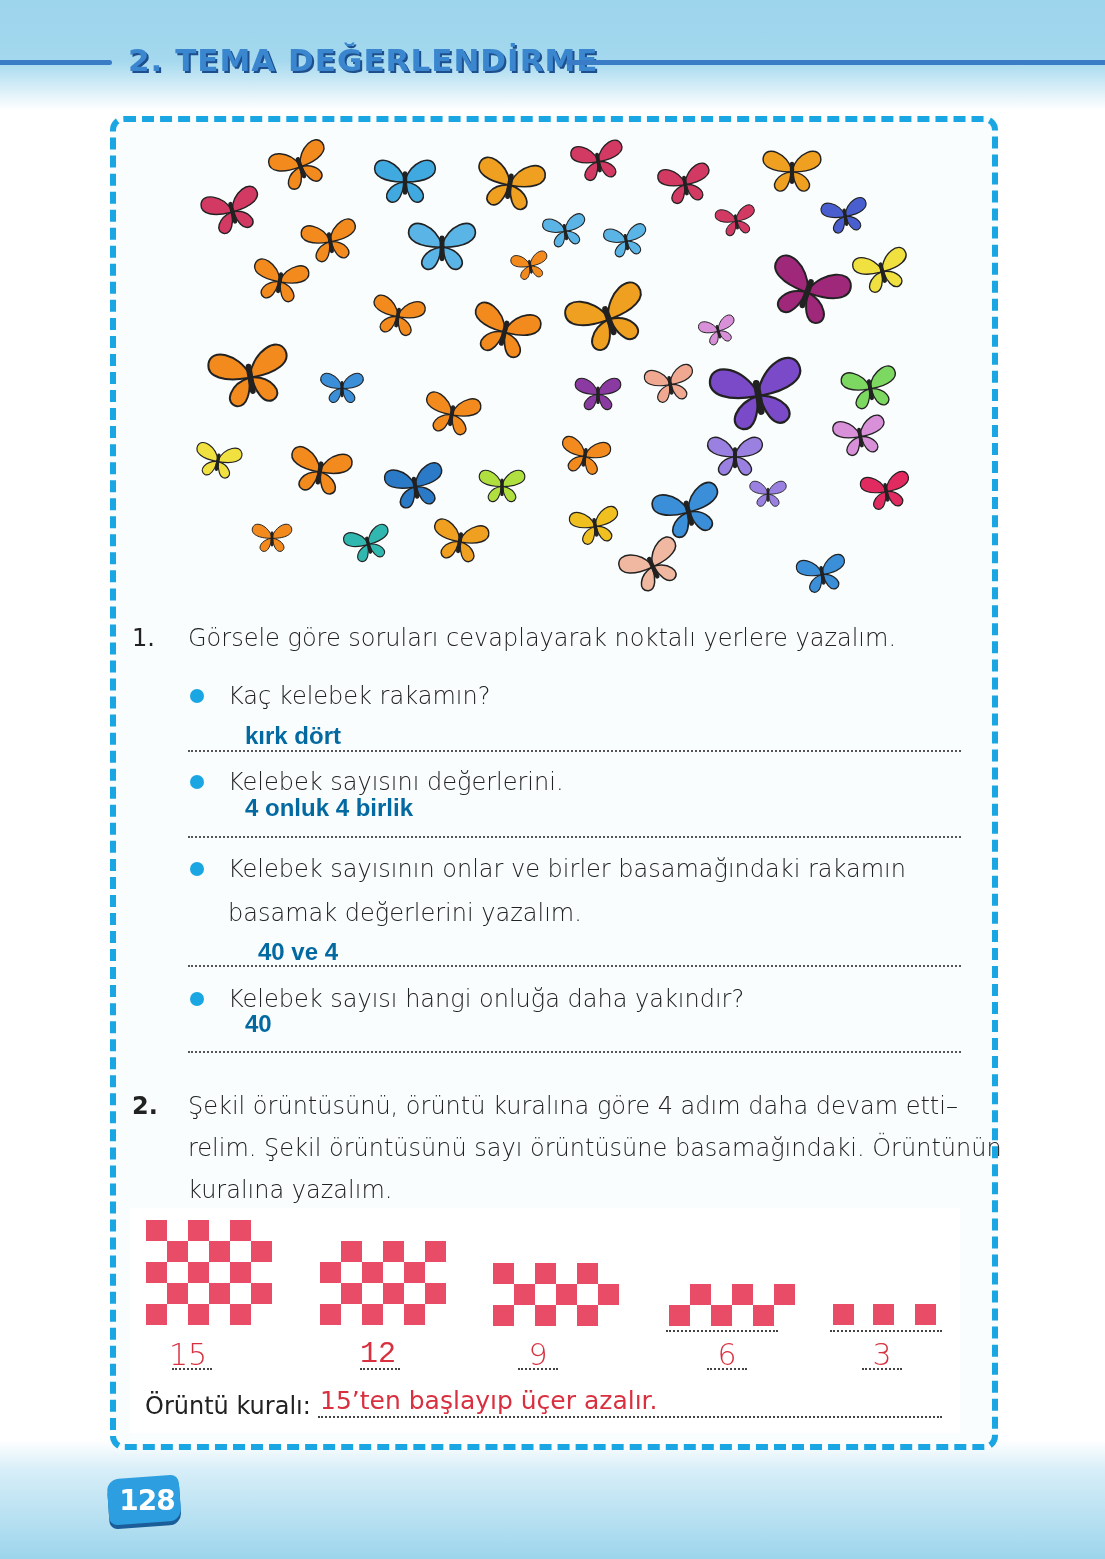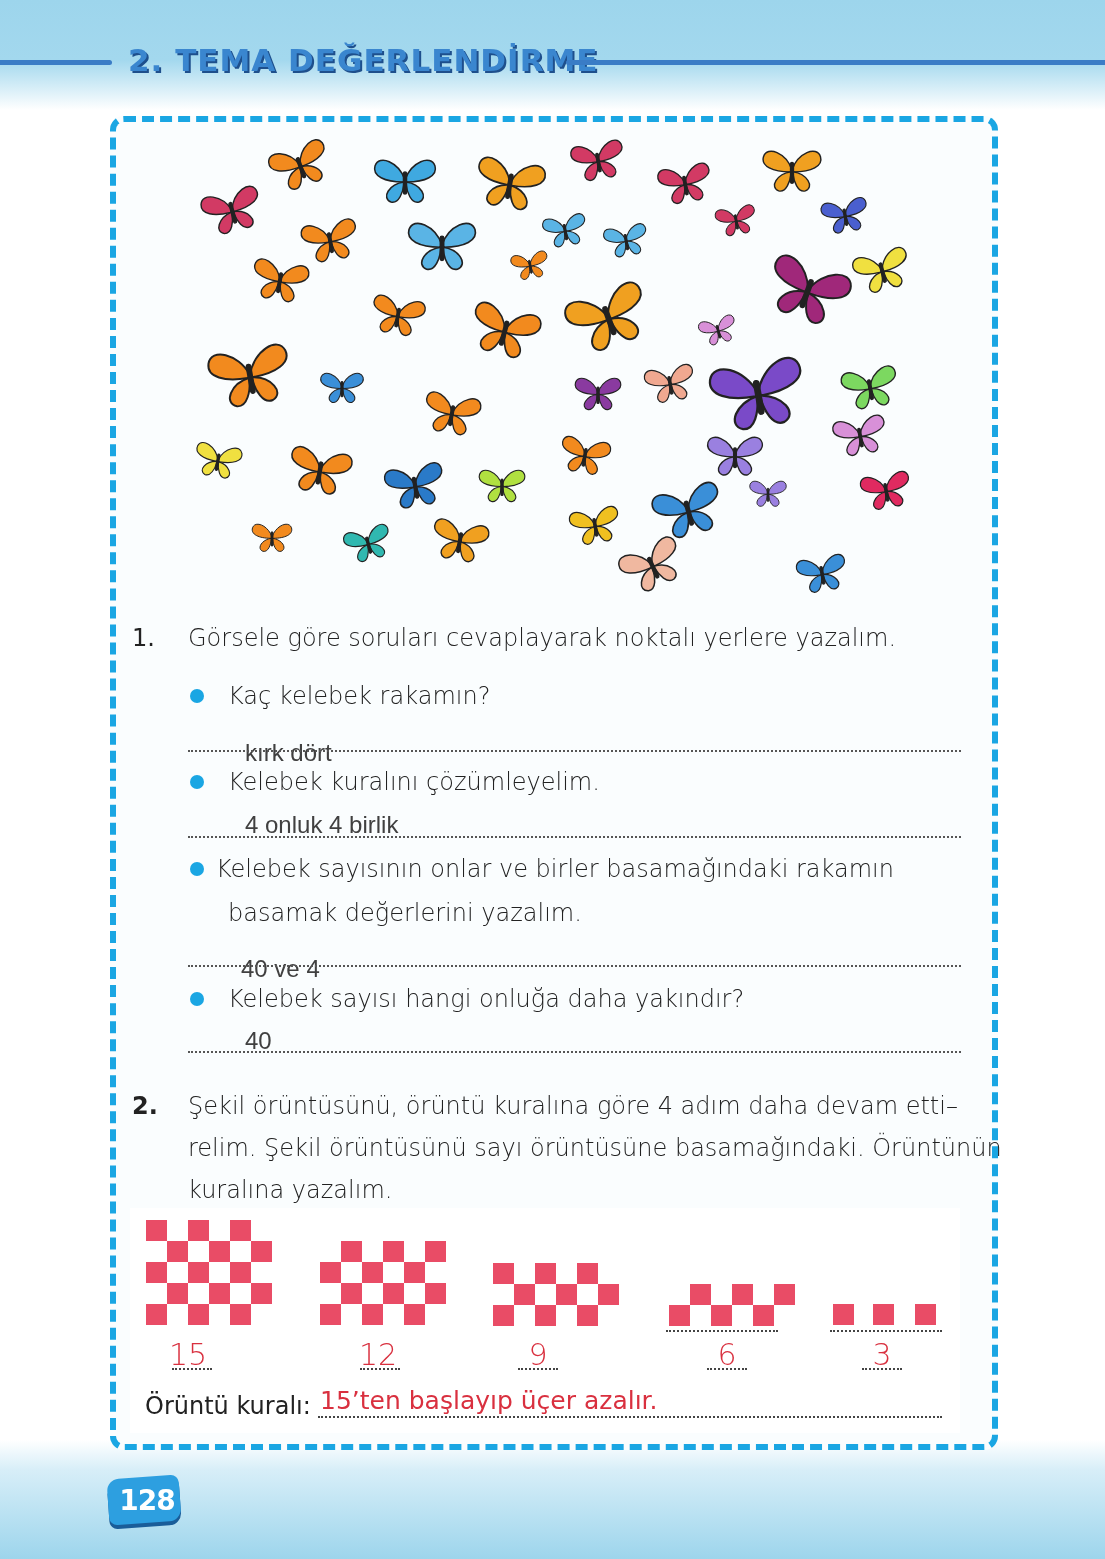--- a/index.html
+++ b/index.html
@@ -39,21 +39,21 @@
     position: absolute; font-family: "DejaVu Sans", sans-serif;
     font-size: 24px; color: #222; white-space: nowrap; font-weight: 300;
   }
   .q-num { position: absolute; font-size: 24px; color: #222; }
   .bullet {
     position: absolute; width: 14px; height: 14px; border-radius: 50%;
     background: #1aa6e3;
   }
   .answer {
     position: absolute; font-family: "Liberation Sans", sans-serif;
-    font-weight: normal; font-size: 24px; color: #404040; white-space: nowrap; margin-top: 17px;
+    font-weight: bold; font-size: 24px; color: #0369a1; white-space: nowrap;
   }
   .dotline {
     position: absolute; left: 188px; width: 773px; height: 0;
     border-top: 2px dotted #555;
   }
   .pattern-area {
     position: absolute; left: 130px; top: 1208px; width: 830px; height: 225px;
     background: #ffffff;
   }
   .shape { position: absolute; }
@@ -243,28 +243,28 @@
 
 <div class="q-num" style="left:132px; top:624px;">1.</div>
 <div class="q-text" style="left:188px; top:624px;">Görsele göre soruları cevaplayarak noktalı yerlere yazalım.</div>
 
 <div class="bullet" style="left:190px; top:689px;"></div>
 <div class="q-text" style="left:228px; top:682px;">Kaç kelebek rakamın?</div>
 <div class="answer" style="left:245px; top:722px;">kırk dört</div>
 <div class="dotline" style="top:750px;"></div>
 
 <div class="bullet" style="left:190px; top:775px;"></div>
-<div class="q-text" style="left:228px; top:768px;">Kelebek kuralını çözümleyelim.</div>
+<div class="q-text" style="left:228px; top:768px;">Kelebek sayısını değerlerini.</div>
 <div class="answer" style="left:245px; top:794px;">4 onluk 4 birlik</div>
 <div class="dotline" style="top:836px;"></div>
 
 <div class="bullet" style="left:190px; top:862px;"></div>
-<div class="q-text" style="left:216px; top:855px;text-align:right;">Kelebek sayısının onlar ve birler basamağındaki rakamın</div>
+<div class="q-text" style="left:228px; top:855px;text-align:right;">Kelebek sayısının onlar ve birler basamağındaki rakamın</div>
 <div class="q-text" style="left:228px; top:899px;">basamak değerlerini yazalım.</div>
-<div class="answer" style="left:241px; top:938px;">40 ve 4</div>
+<div class="answer" style="left:258px; top:938px;">40 ve 4</div>
 <div class="dotline" style="top:965px;"></div>
 
 <div class="bullet" style="left:190px; top:992px;"></div>
 <div class="q-text" style="left:228px; top:985px;">Kelebek sayısı hangi onluğa daha yakındır?</div>
 <div class="answer" style="left:245px; top:1010px;">40</div>
 <div class="dotline" style="top:1051px;"></div>
 
 <div class="q-num" style="left:132px; top:1092px; font-weight:bold;">2.</div>
 <div class="q-text" style="left:188px; top:1092px;">Şekil örüntüsünü, örüntü kuralına göre 4 adım daha devam etti–</div>
 <div class="q-text" style="left:188px; top:1134px;">relim. Şekil örüntüsünü sayı örüntüsüne basamağındaki. Örüntünün</div>
@@ -329,21 +329,21 @@
 
 <div class="shape" style="left:833px; top:1304px;">
   <div class="sq" style="left:0;top:0"></div>
     <div class="sq" style="left:40px;top:0"></div>
     <div class="sq" style="left:82px;top:0"></div>
 </div>
 <div class="small-dots" style="left:830px; top:1330px; width:112px;"></div>
 
 <div class="num-label" style="left:153px; top:1337px;">15</div>
 <div class="small-dots" style="left:172px; top:1368px; width:40px;"></div>
-<div class="num-label" style="left:343px; top:1337px;">12</div>
+<div class="num-label" style="left:343px; top:1337px;font-family:Liberation Mono, monospace;">12</div>
 <div class="small-dots" style="left:360px; top:1368px; width:40px;"></div>
 <div class="num-label" style="left:503px; top:1337px;">9</div>
 <div class="small-dots" style="left:518px; top:1368px; width:40px;"></div>
 <div class="num-label" style="left:692px; top:1337px;">6</div>
 <div class="small-dots" style="left:707px; top:1368px; width:40px;"></div>
 <div class="num-label" style="left:847px; top:1337px;">3</div>
 <div class="small-dots" style="left:862px; top:1368px; width:40px;"></div>
 
 <div class="rule-label">Örüntü kuralı:</div>
 <div class="rule-value">15’ten başlayıp üçer azalır.</div>

